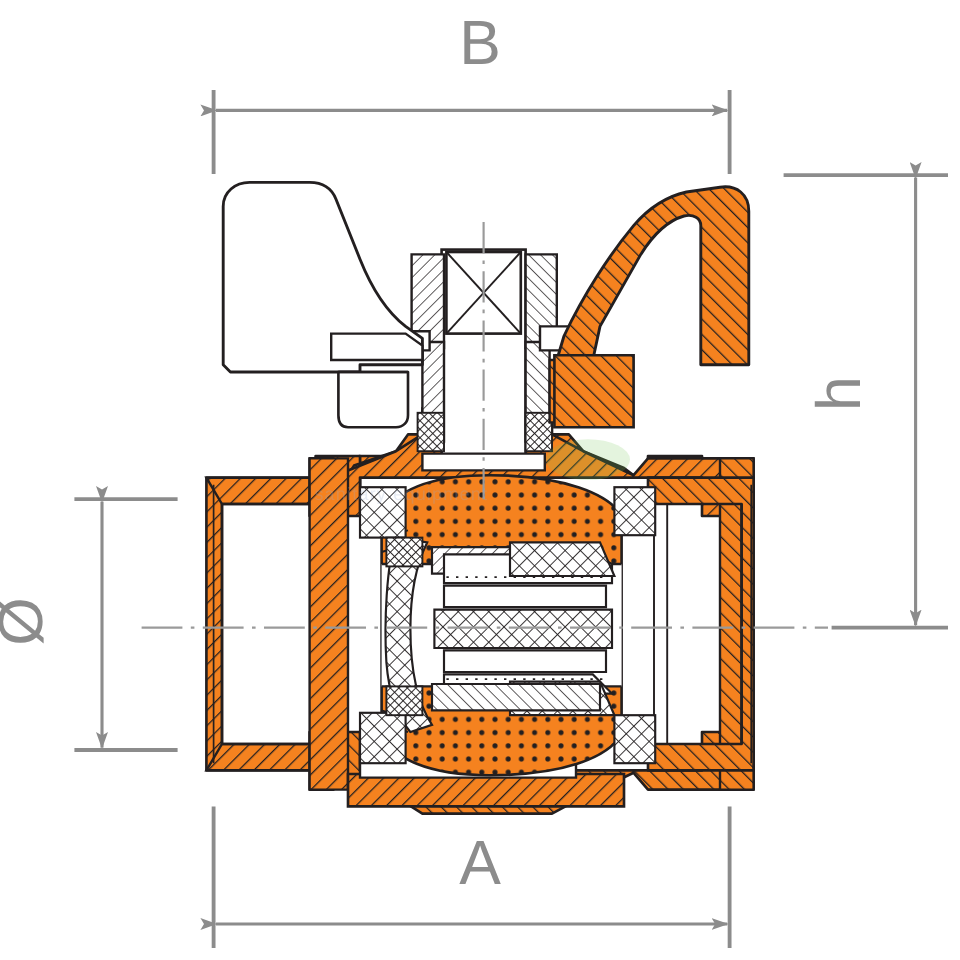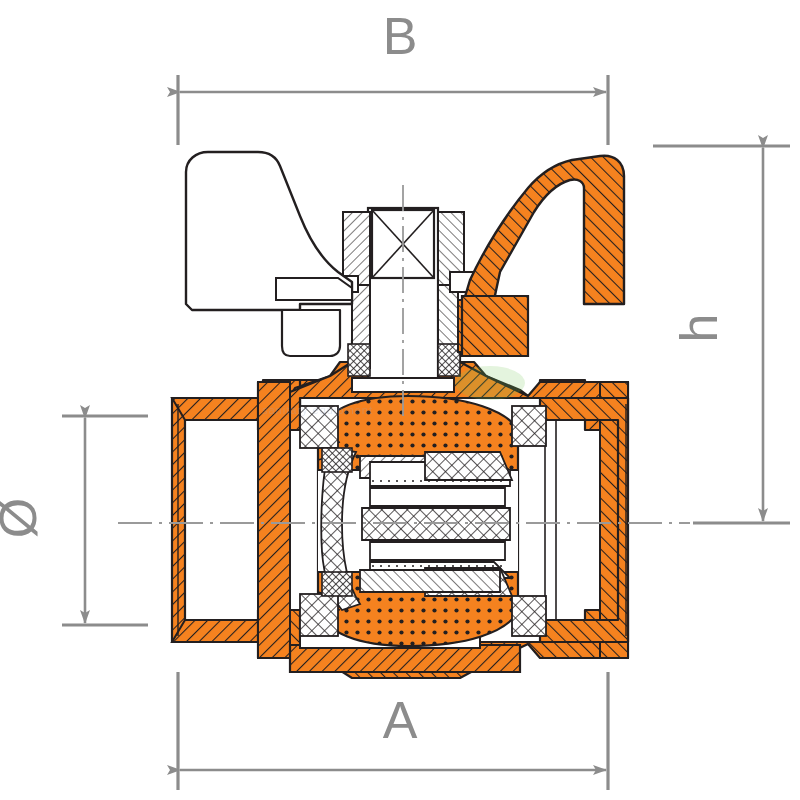--- a/index.html
+++ b/index.html
@@ -68,21 +68,21 @@
   #wm-text {
     left: 255px; top: 368px;
     font-size: 42px;
     letter-spacing: 1px;
     font-weight: 700;
     color: rgba(150,170,210,0.22);
     font-family: "Liberation Sans", sans-serif;
   }
   #wm-sub {
     left: 262px; top: 404px;
-    font-size: 11px;
+    font-size: 15px;
     letter-spacing: 1px;
     color: rgba(150,170,210,0.24);
     font-family: "Liberation Sans", sans-serif;
   }
   #wm-leaf {
     left: 455px; top: 366px;
     width: 70px; height: 34px;
     border-radius: 50% 50% 50% 50%;
     background: rgba(120,200,90,0.20);
   }

